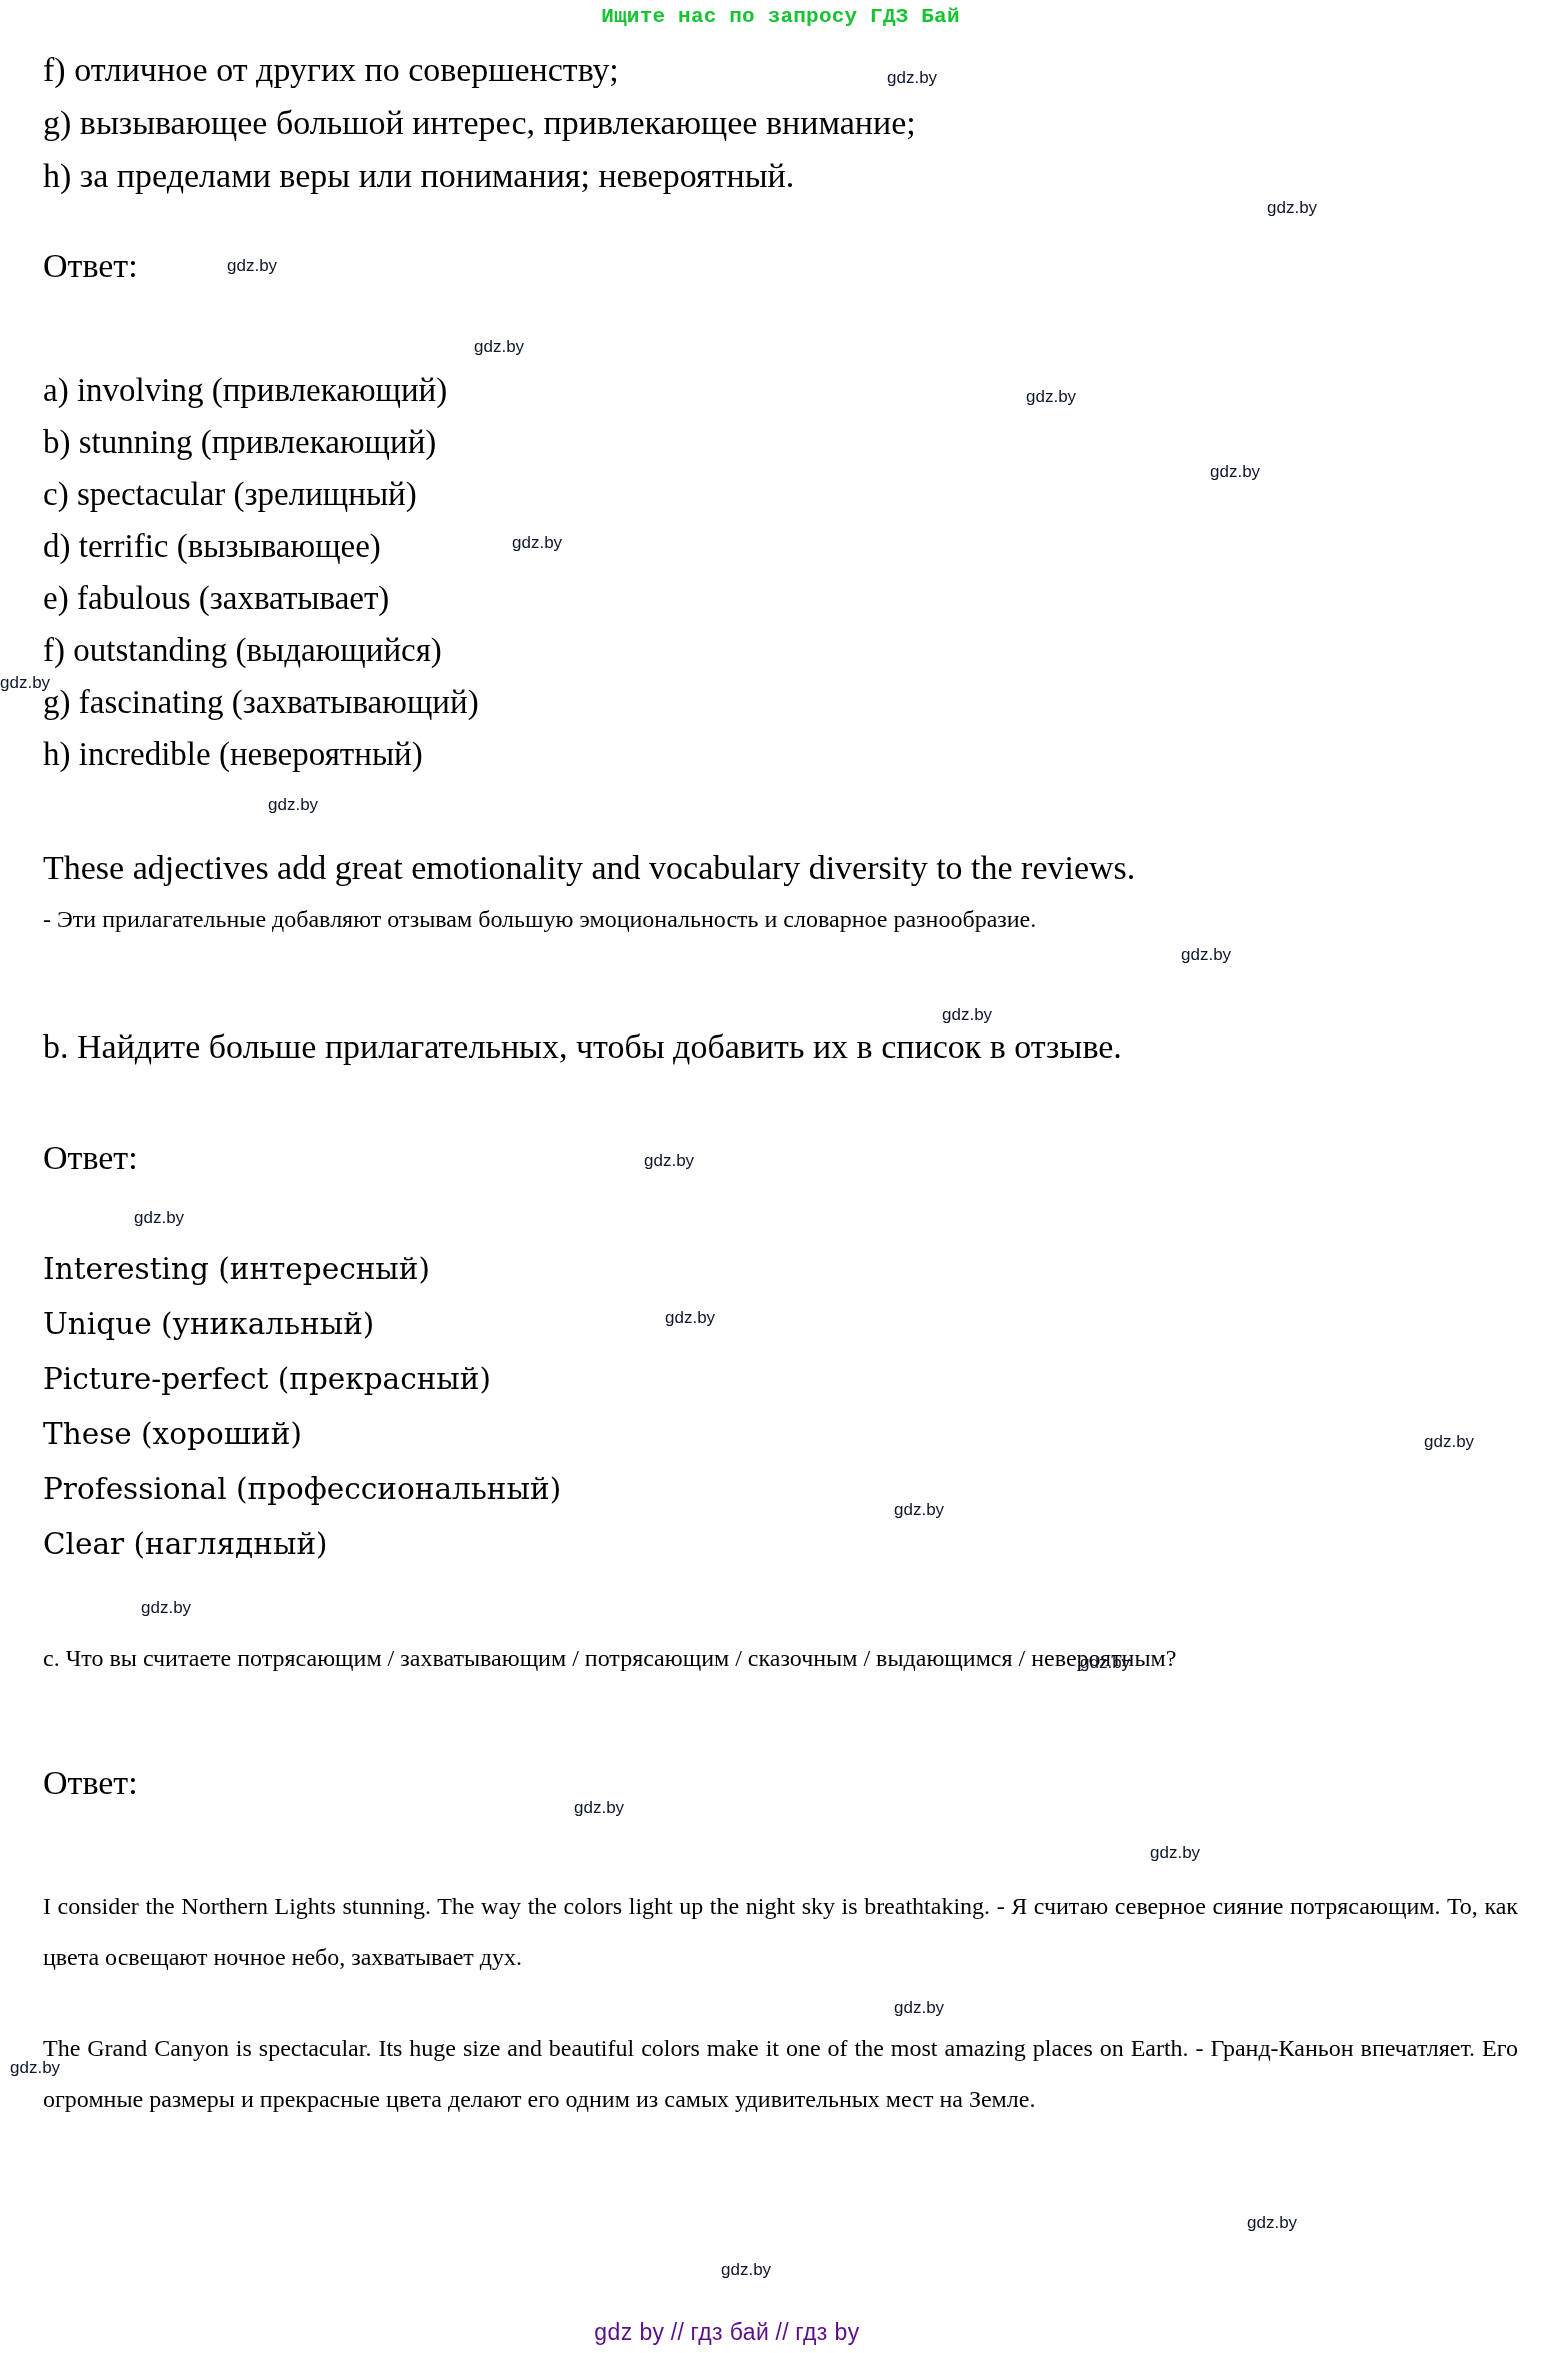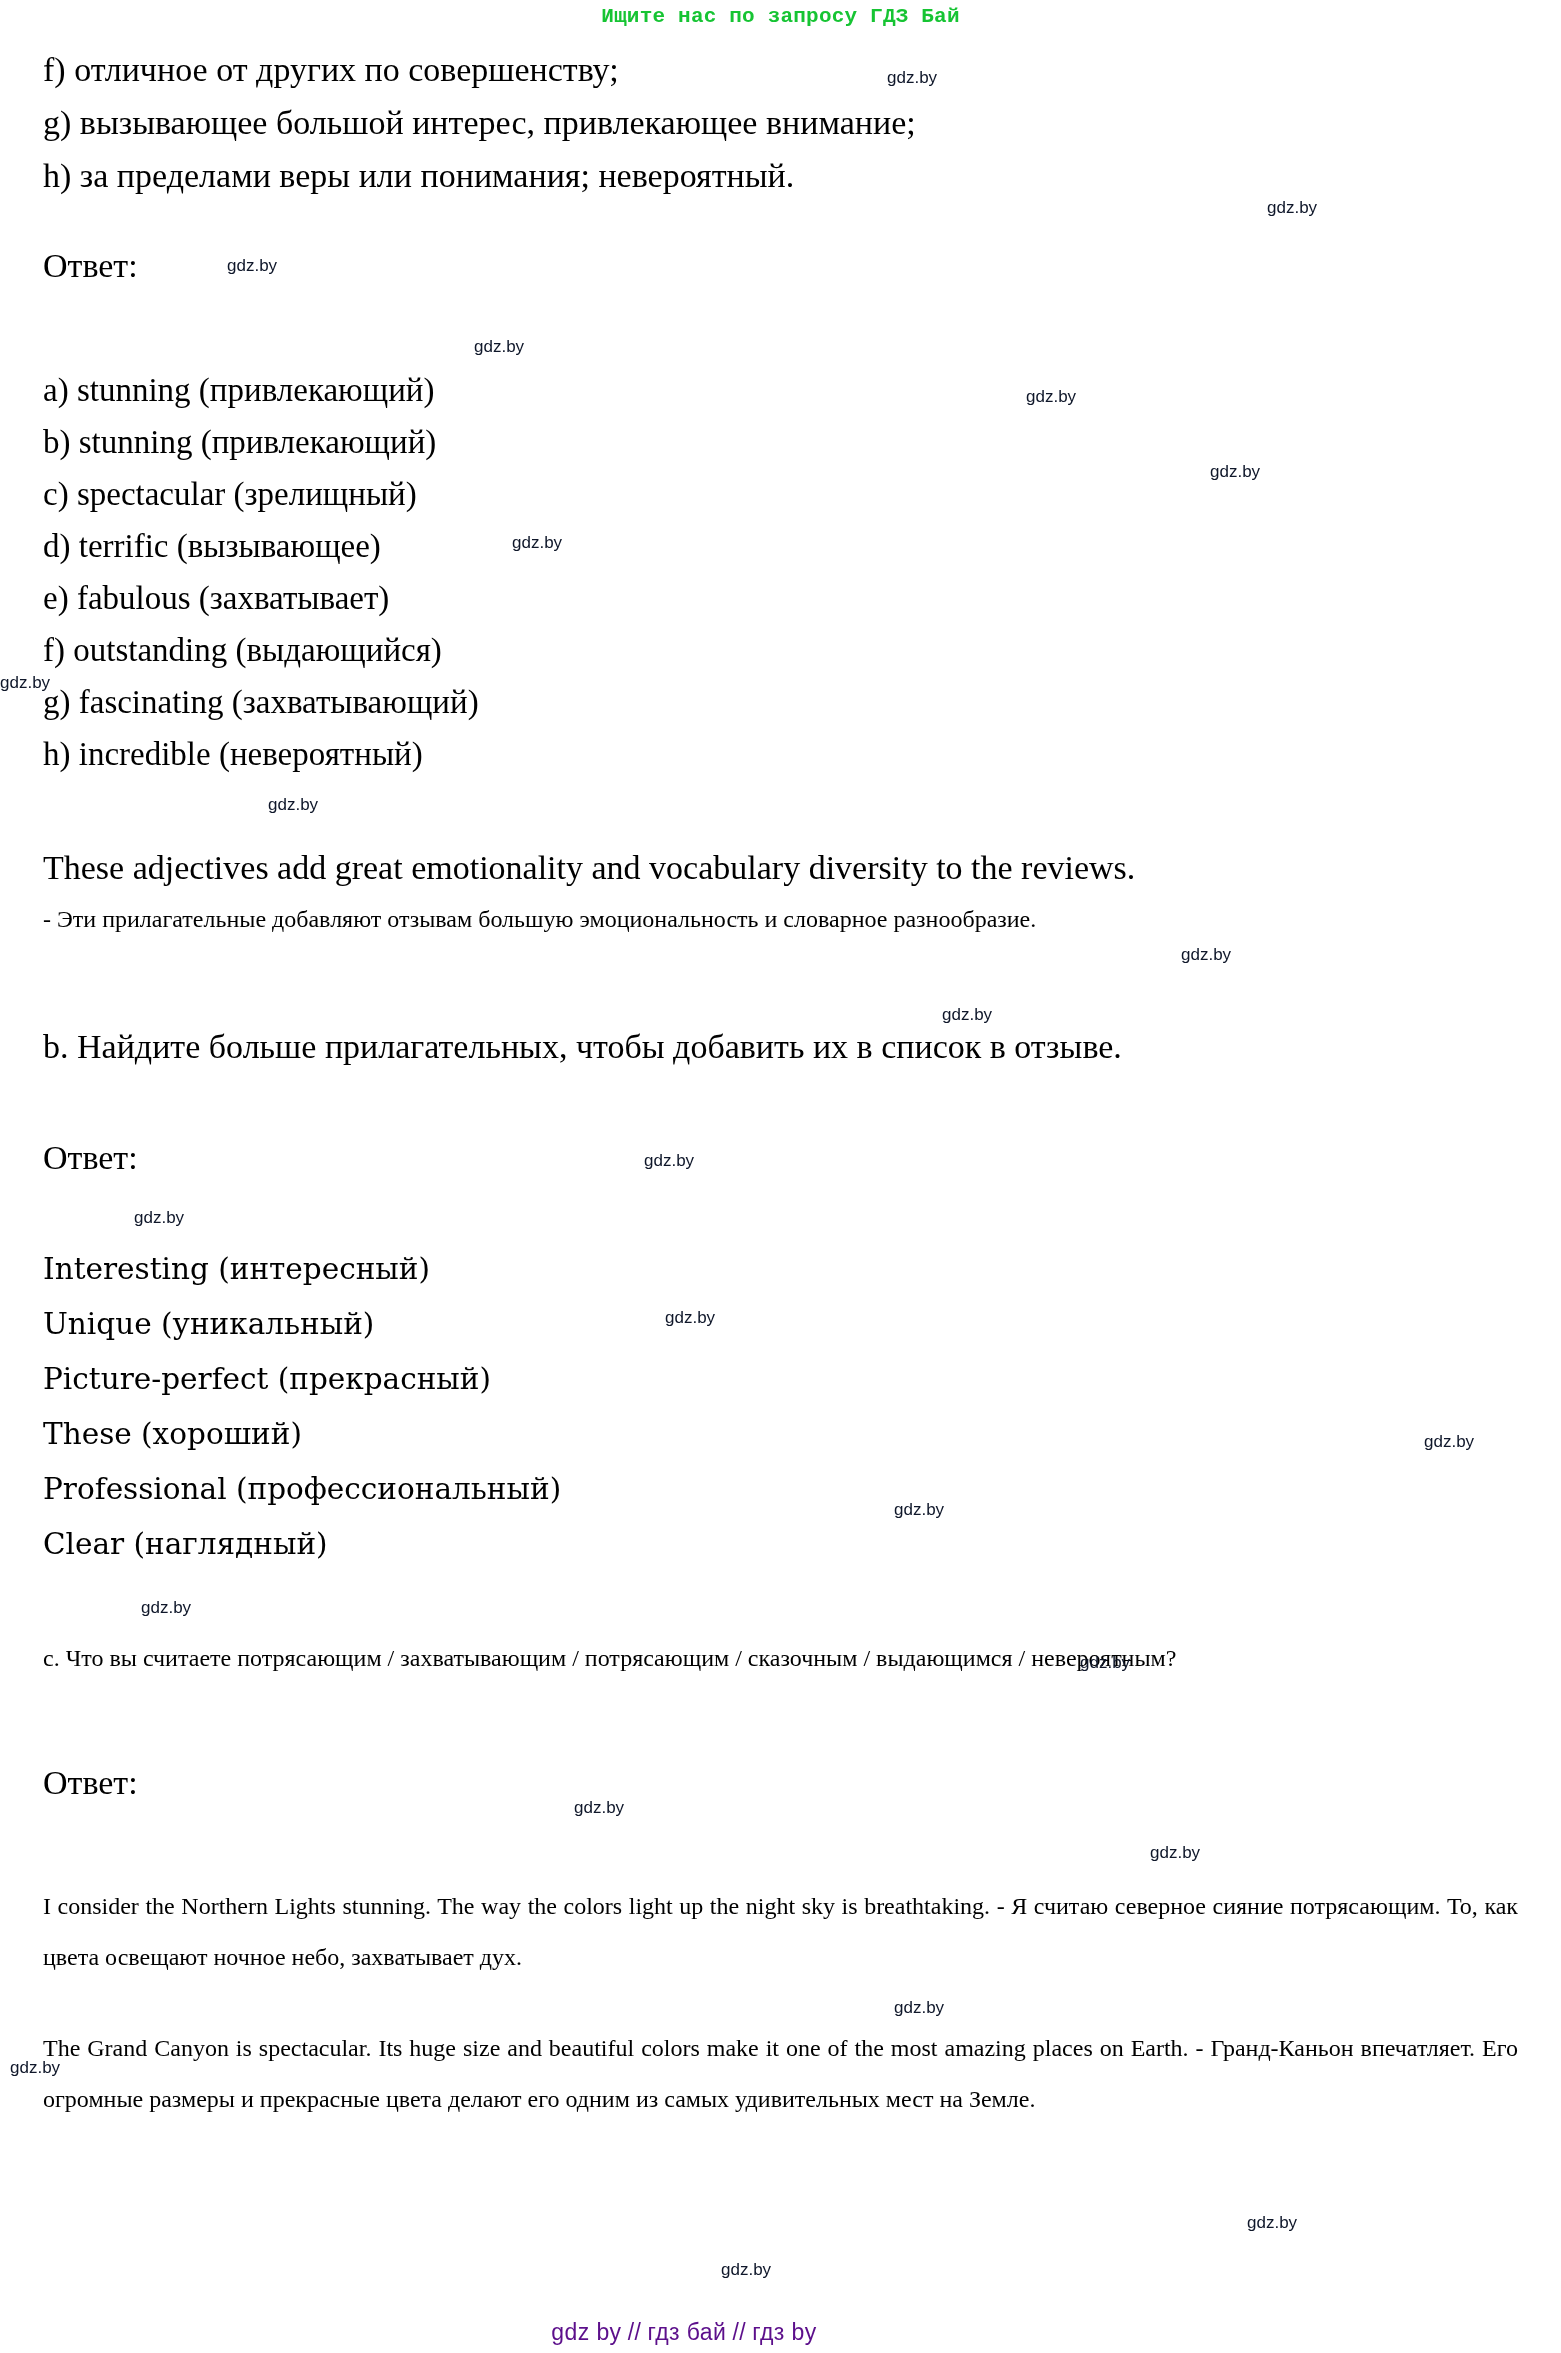--- a/index.html
+++ b/index.html
@@ -87,41 +87,42 @@
   .site-footer {
     position: absolute;
     left: 0;
     bottom: 7.8px;
     width: 1368px;
     text-align: center;
     font-family: "Liberation Sans", "DejaVu Sans", sans-serif;
     font-size: 23px;
     color: #5c0f8b;
     letter-spacing: 0.4px;
+    padding-left: 43px;
   }
   .site-footer .sep { padding: 0 6.2px; }
 </style>
 </head>
 <body>
 
 <div class="site-header" style="color: rgb(22, 196, 51);">Ищите нас по запросу ГДЗ Бай</div>
 
 <div class="page">
 
   <div class="line">f) отличное от других по совершенству;</div>
   <div class="line">g) вызывающее большой интерес, привлекающее внимание;</div>
   <div class="line">h) за пределами веры или понимания; невероятный.</div>
 
   <div class="spacer-md"></div>
 
   <div class="answer-label">Ответ:</div>
 
   <div class="spacer-xl"></div>
 
-  <div class="list-line">a) stunning (привлекающий)</div>
+  <div class="list-line">a) involving (привлекающий)</div>
   <div class="list-line">b) stunning (привлекающий)</div>
   <div class="list-line">c) spectacular (зрелищный)</div>
   <div class="list-line">d) terrific (вызывающее)</div>
   <div class="list-line">e) fabulous (захватывает)</div>
   <div class="list-line">f) outstanding (выдающийся)</div>
   <div class="list-line">g) fascinating (захватывающий)</div>
   <div class="list-line">h)  incredible (невероятный)</div>
 
   <div class="spacer-lg"></div>
 

